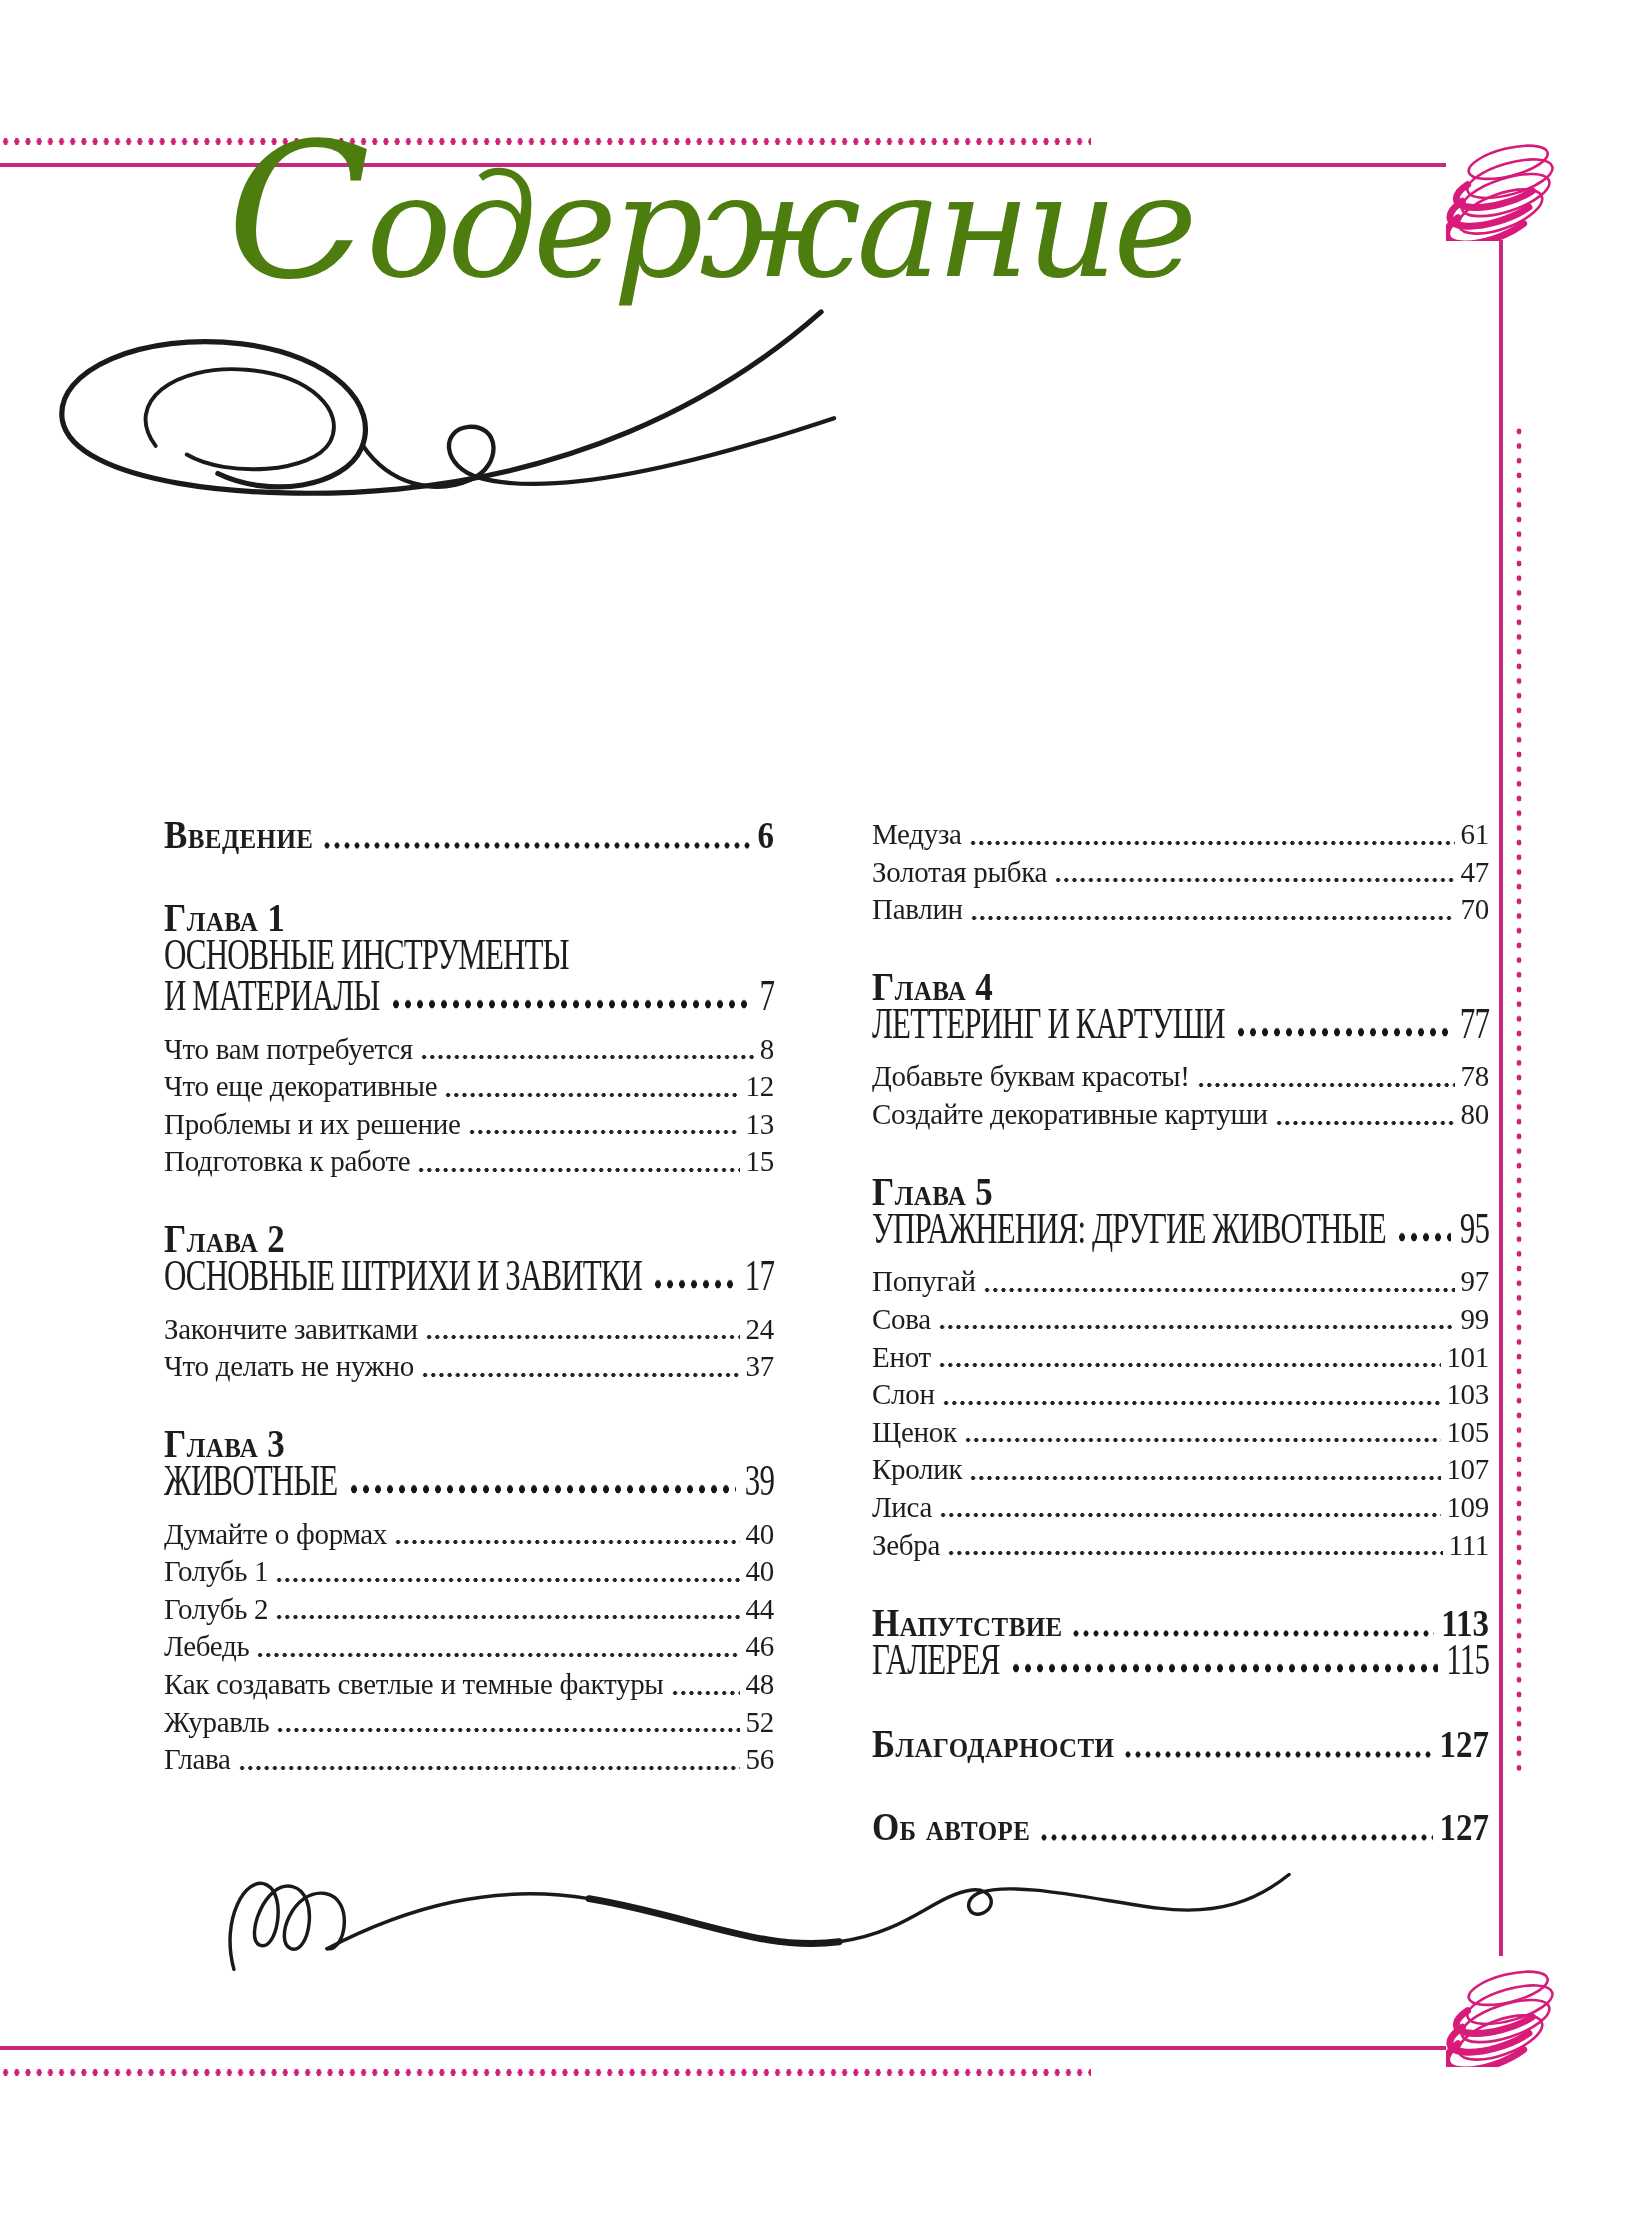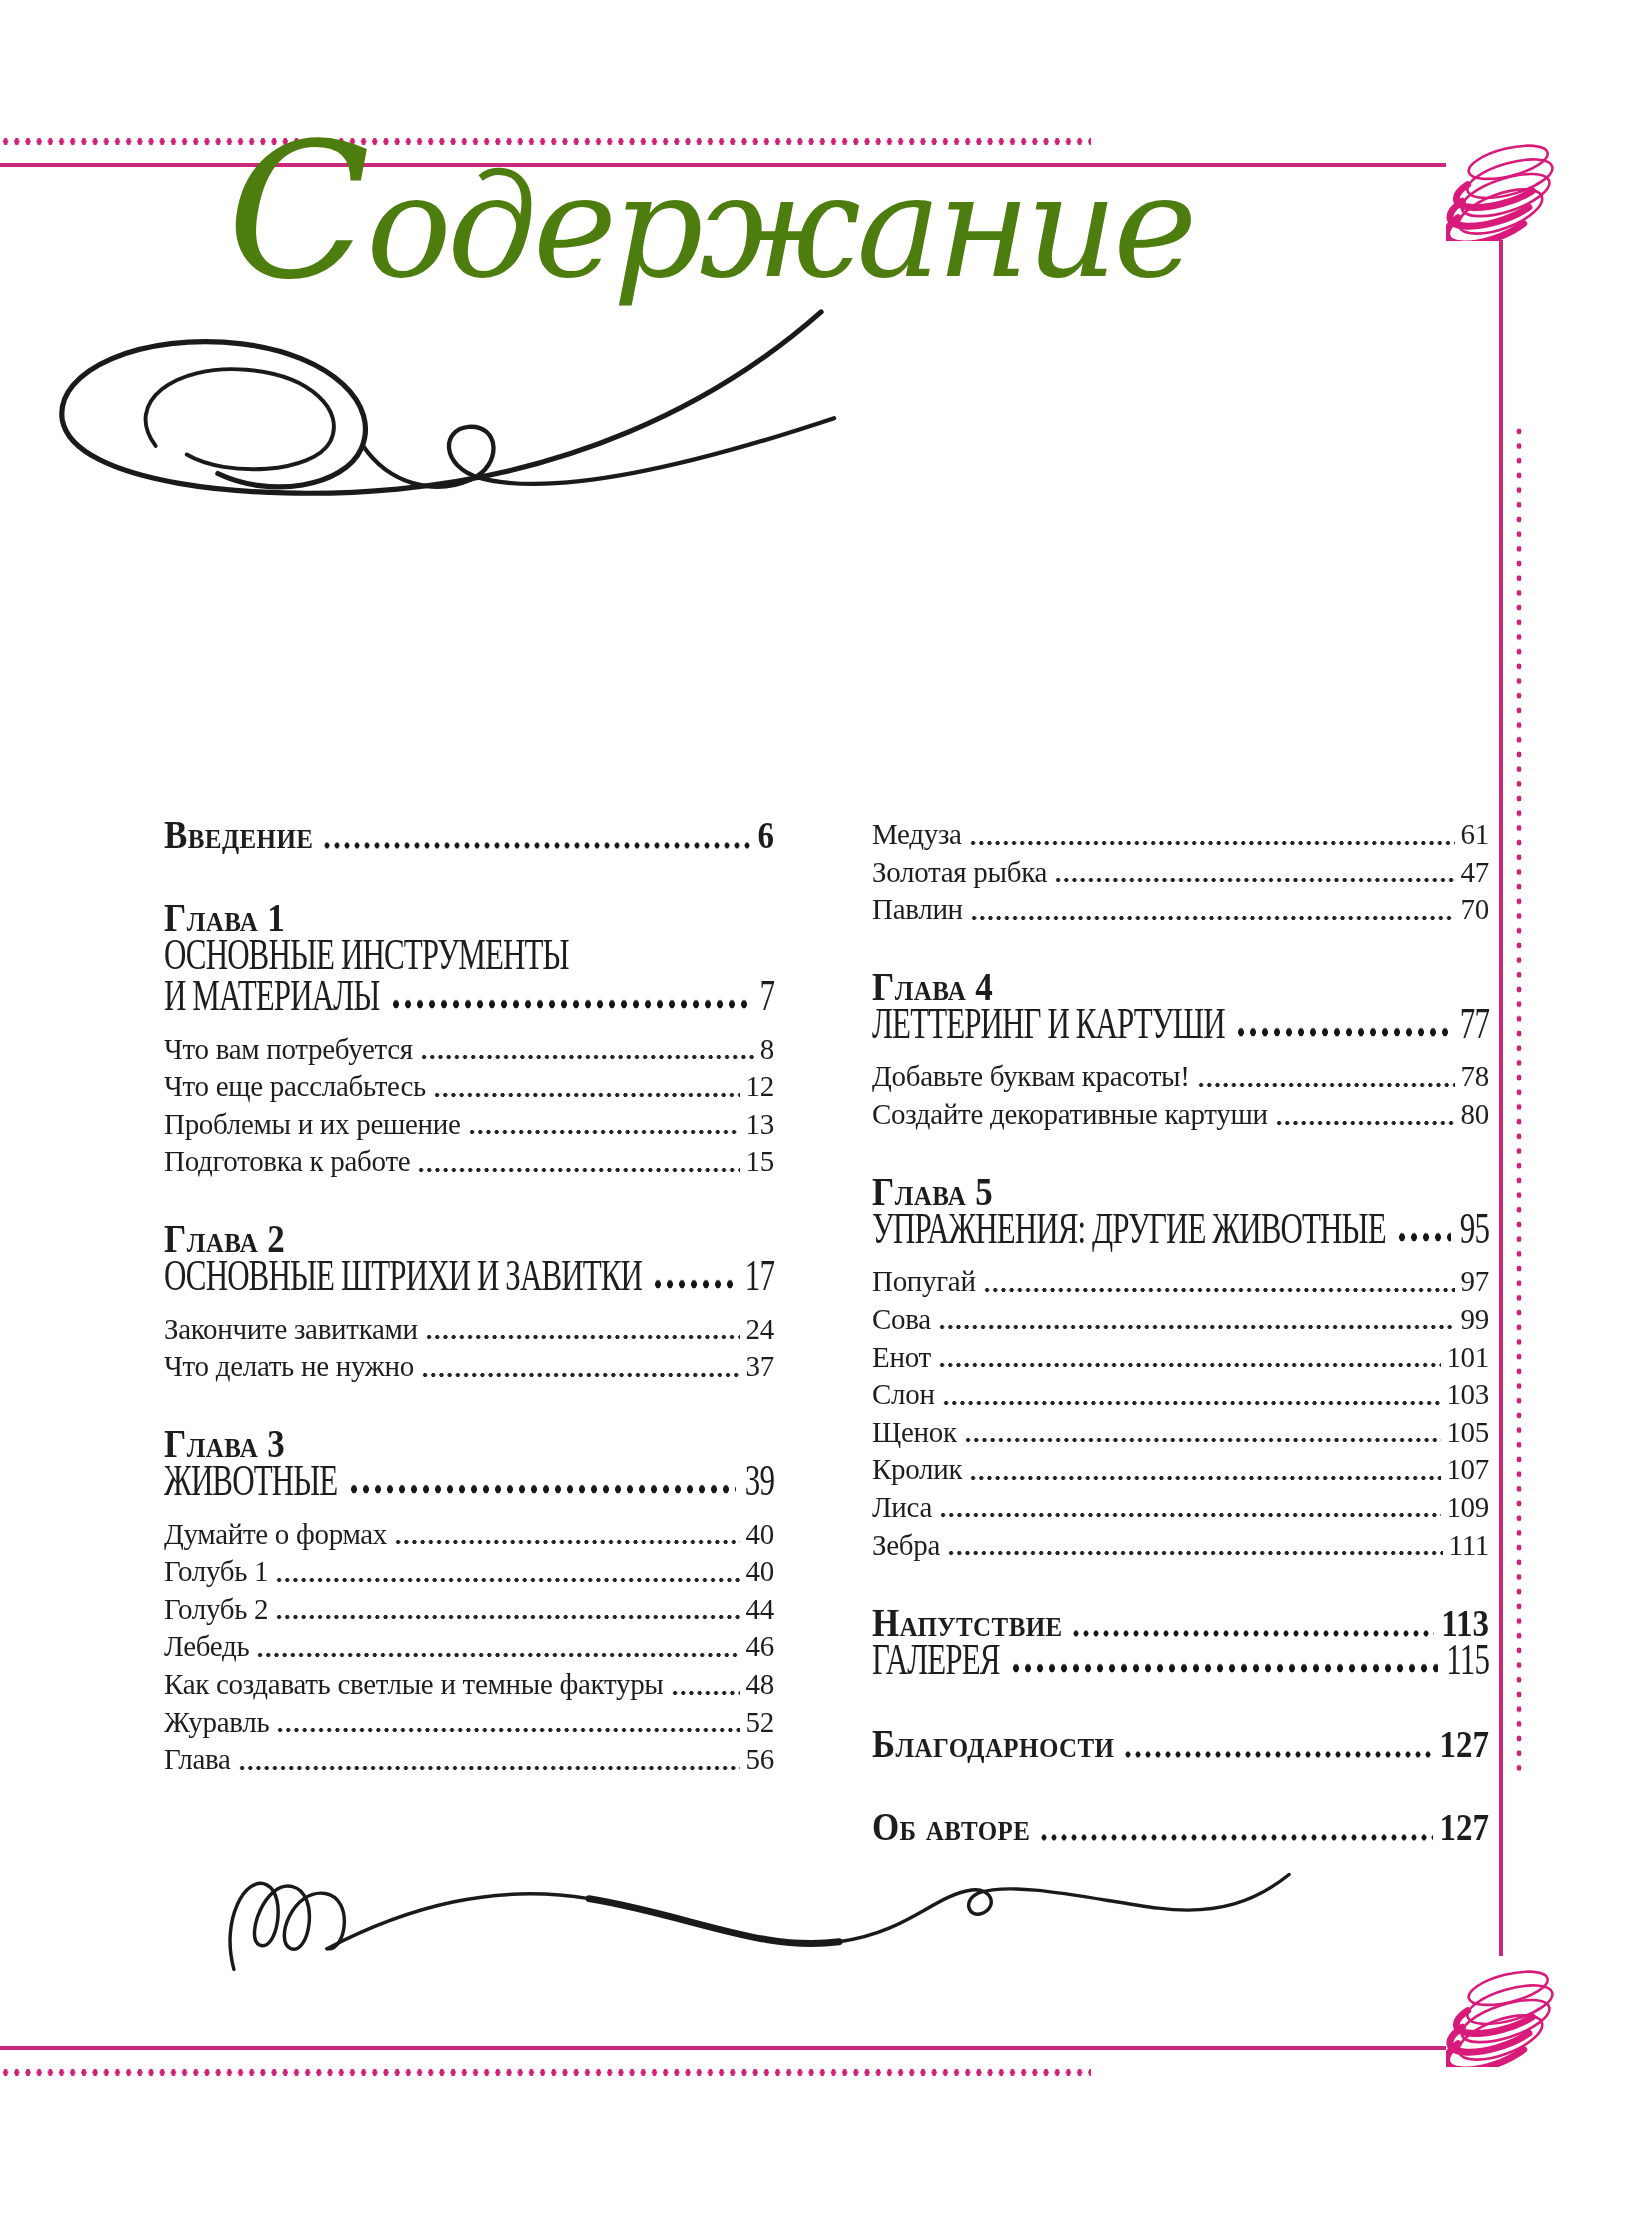--- a/index.html
+++ b/index.html
@@ -118,21 +118,21 @@
       <span class="label">И МАТЕРИАЛЫ</span>
       <span class="leader"></span>
       <span class="page">7</span>
     </div>
     <div class="row sub">
       <span class="label">Что вам потребуется</span>
       <span class="leader"></span>
       <span class="page">8</span>
     </div>
     <div class="row sub">
-      <span class="label">Что еще расслабьтесь</span>
+      <span class="label">Что еще декоративные</span>
       <span class="leader"></span>
       <span class="page">12</span>
     </div>
     <div class="row sub">
       <span class="label">Проблемы и их решение</span>
       <span class="leader"></span>
       <span class="page">13</span>
     </div>
     <div class="row sub">
       <span class="label">Подготовка к работе</span>

